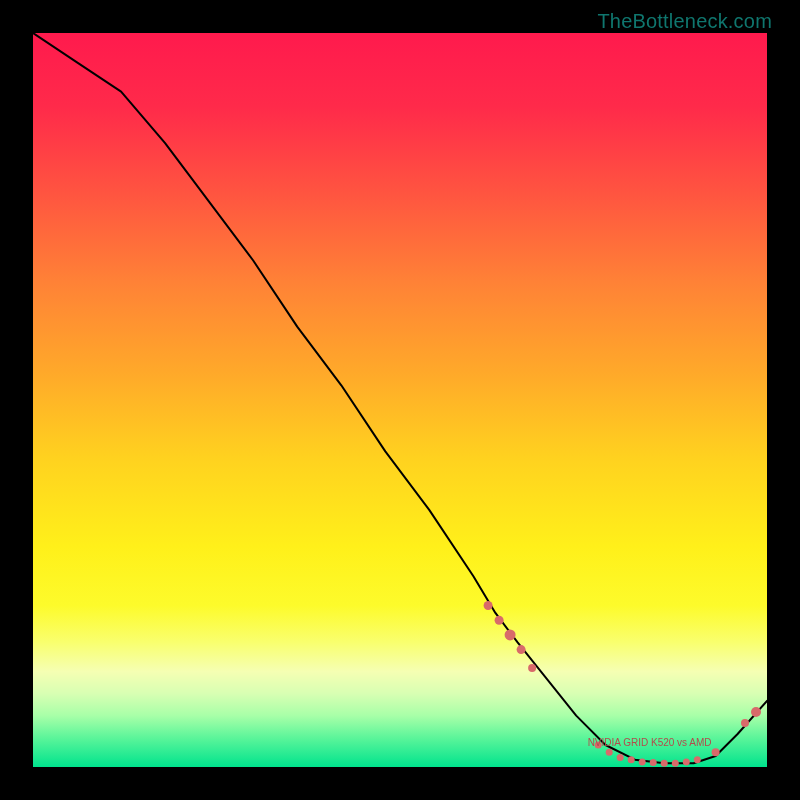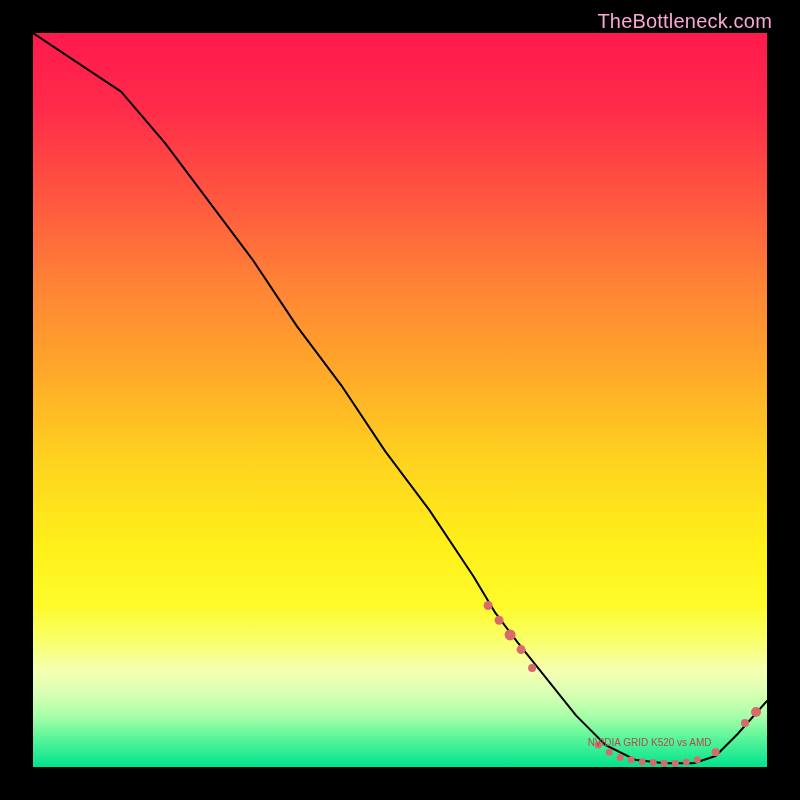--- a/index.html
+++ b/index.html
@@ -45,21 +45,21 @@
     left: 33px;
     top: 33px;
     width: 734px;
     height: 734px;
     pointer-events: none;
   }
   .attribution {
     position: absolute;
     top: 10px;
     right: 28px;
-    color: #f9a8d4;
+    color: #0f766e;
     font-size: 20px;
     letter-spacing: 0.2px;
   }
 </style>
 </head>
 <body>
 <div class="container">
 
   <div class="plot-area"></div>
 

